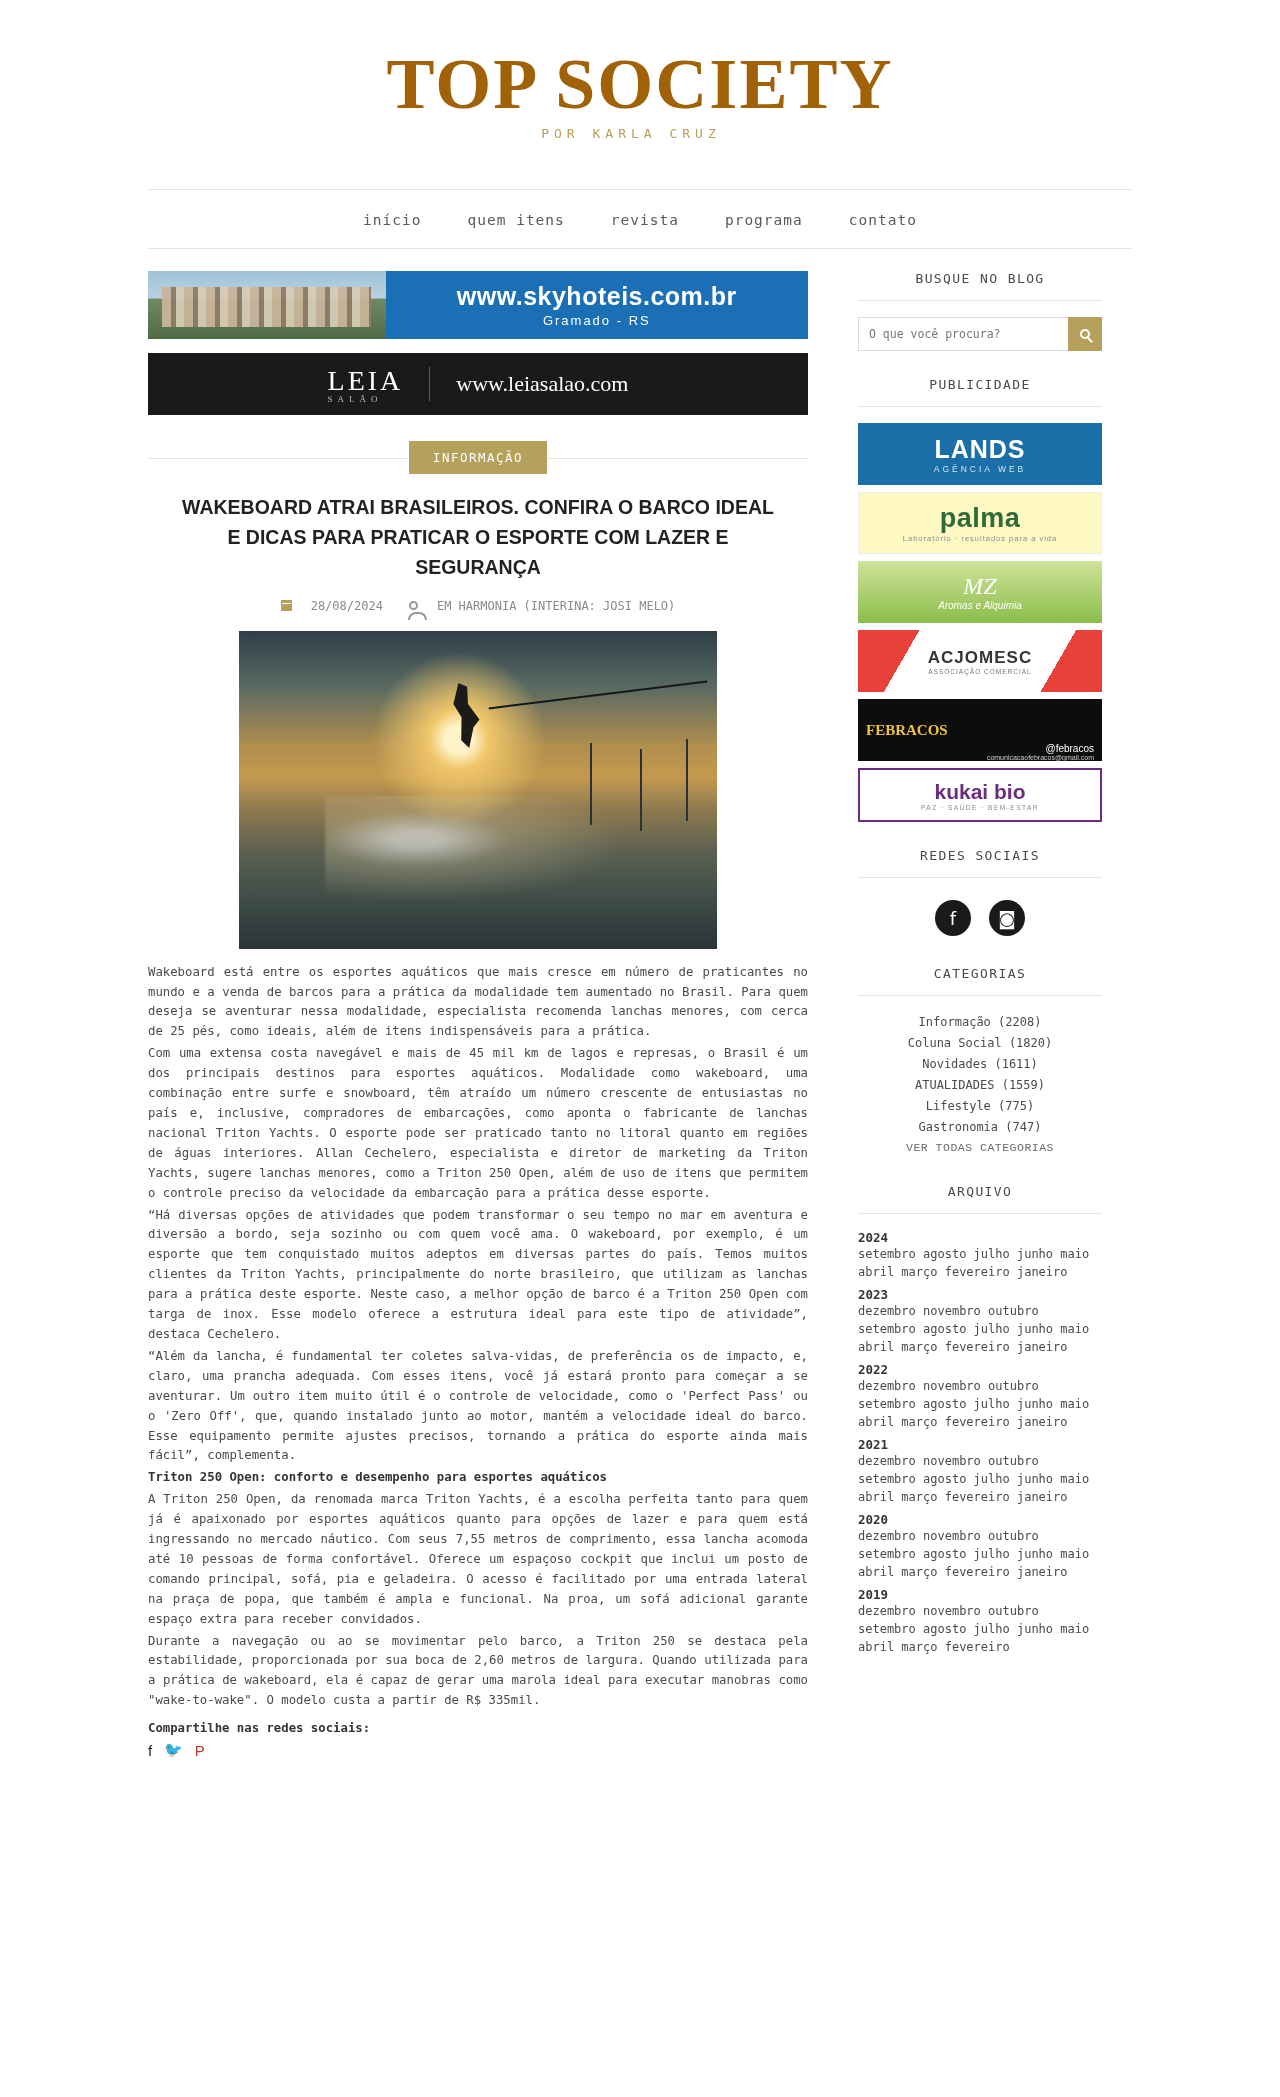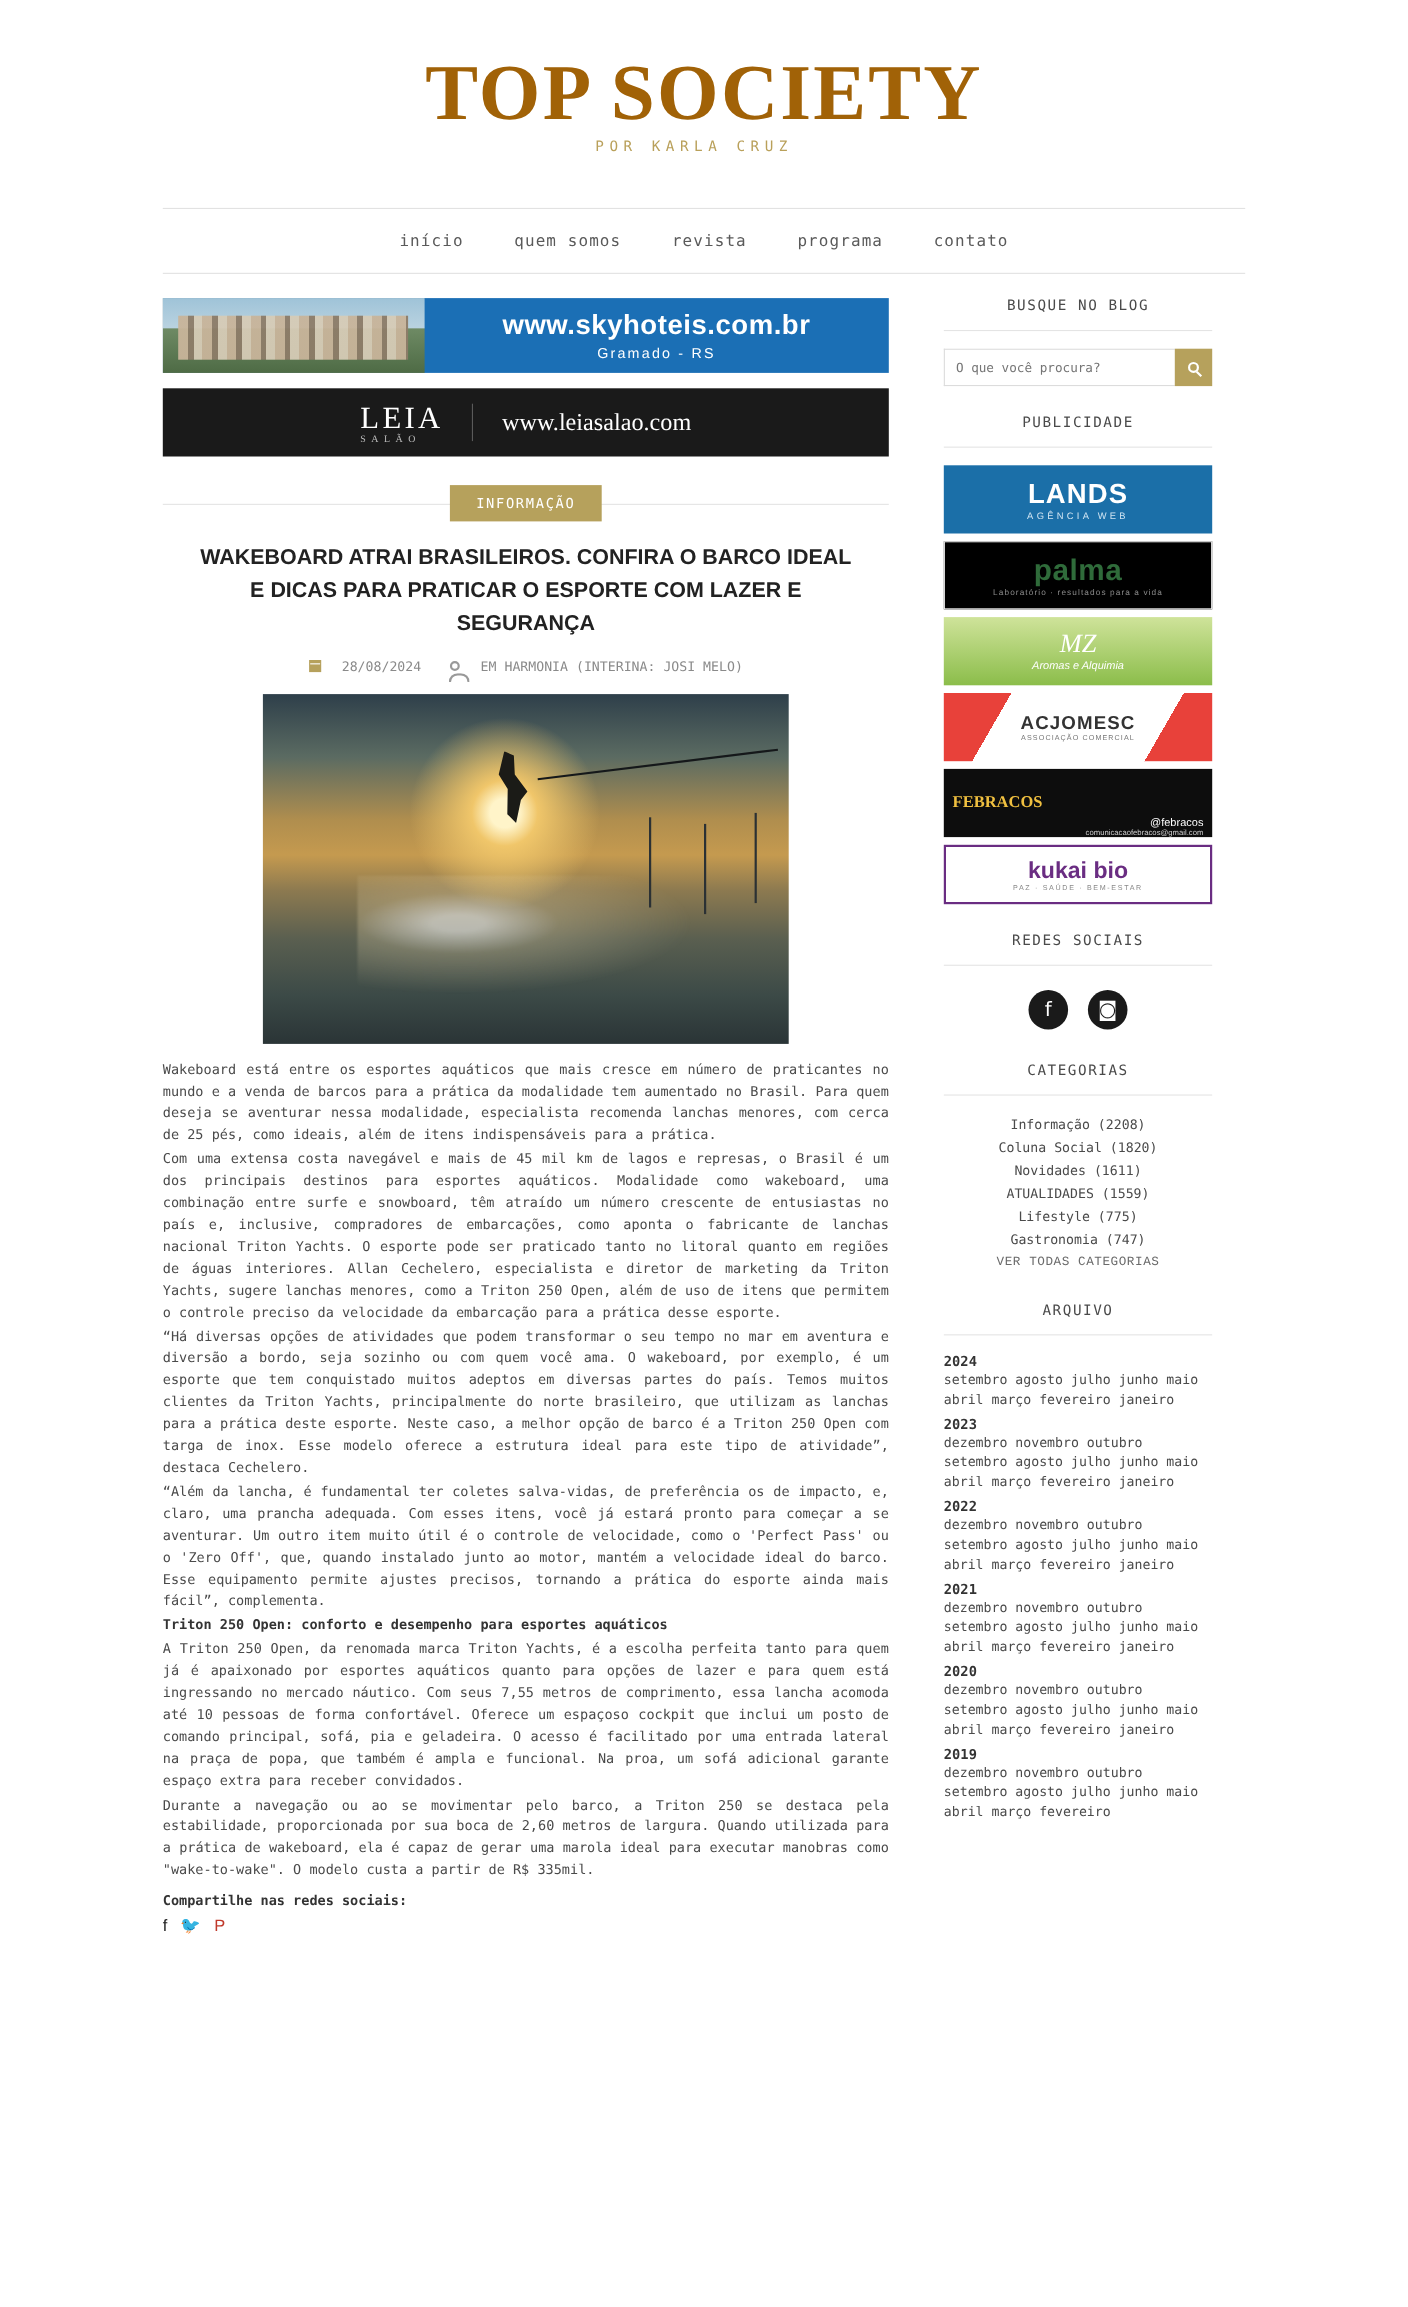--- a/index.html
+++ b/index.html
@@ -184,21 +184,21 @@
     display:flex; align-items:center; justify-content:center;
   }
   .mag { width:10px; height:10px; border:2px solid #fff; border-radius:50%; position:relative; display:inline-block;}
   .mag:after{content:"";position:absolute;right:-5px;bottom:-4px;width:6px;height:2px;background:#fff;transform:rotate(45deg);}
 
   .ad { width:100%; height:62px; margin-bottom:7px; display:flex; align-items:center; justify-content:center;
         font-family:"Liberation Sans", sans-serif; position:relative; overflow:hidden; }
   .ad-lands { background:#1b6fa8; color:#fff; flex-direction:column; }
   .ad-lands .b { font-size:25px; letter-spacing:1px; font-weight:bold; }
   .ad-lands .s { font-size:8.5px; letter-spacing:3px; color:#cfe4f2; }
-  .ad-palma { background:#000000; border:1px solid #ececec; color:#2f6b3a; flex-direction:column; }
+  .ad-palma { background:#fef9c3; border:1px solid #ececec; color:#2f6b3a; flex-direction:column; }
   .ad-palma .b { font-size:27px; font-weight:bold; letter-spacing:.5px; }
   .ad-palma .s { font-size:7.5px; color:#8a8a8a; letter-spacing:1px; }
   .ad-mz { background:linear-gradient(to bottom,#cfe39a,#8bbd4a); color:#fff; flex-direction:column; }
   .ad-mz .b { font-family:"Liberation Serif", serif; font-size:24px; font-style:italic; }
   .ad-mz .s { font-size:10px; font-style:italic; }
   .ad-acj { background:linear-gradient(120deg,#e8413a 0 22%, #ffffff 22% 78%, #e8413a 78% 100%); color:#333; flex-direction:column; }
   .ad-acj .b { font-size:17px; font-weight:bold; letter-spacing:1px; }
   .ad-acj .s { font-size:6.5px; color:#777; letter-spacing:1px; }
   .ad-feb { background:#0d0d0d; color:#fff; justify-content:space-between; padding:0 8px; }
   .ad-feb .l { font-family:"Liberation Serif", serif; font-weight:bold; font-size:15px; color:#f0c040; }
@@ -229,21 +229,21 @@
 <div class="page">
 
   <header class="site-header">
     <div class="logo-title">TOP SOCIETY</div>
     <div class="logo-sub">POR KARLA CRUZ</div>
   </header>
   <div class="header-rule"></div>
 
   <nav class="main-nav">
     <a class="nav-link" href="#">início</a>
-    <a class="nav-link" href="#">quem somos</a>
+    <a class="nav-link" href="#">quem itens</a>
     <a class="nav-link" href="#">revista</a>
     <a class="nav-link" href="#">programa</a>
     <a class="nav-link" href="#">contato</a>
   </nav>
 
   <div class="layout">
 
     <main class="content">
 
       <div class="banner banner-sky">

